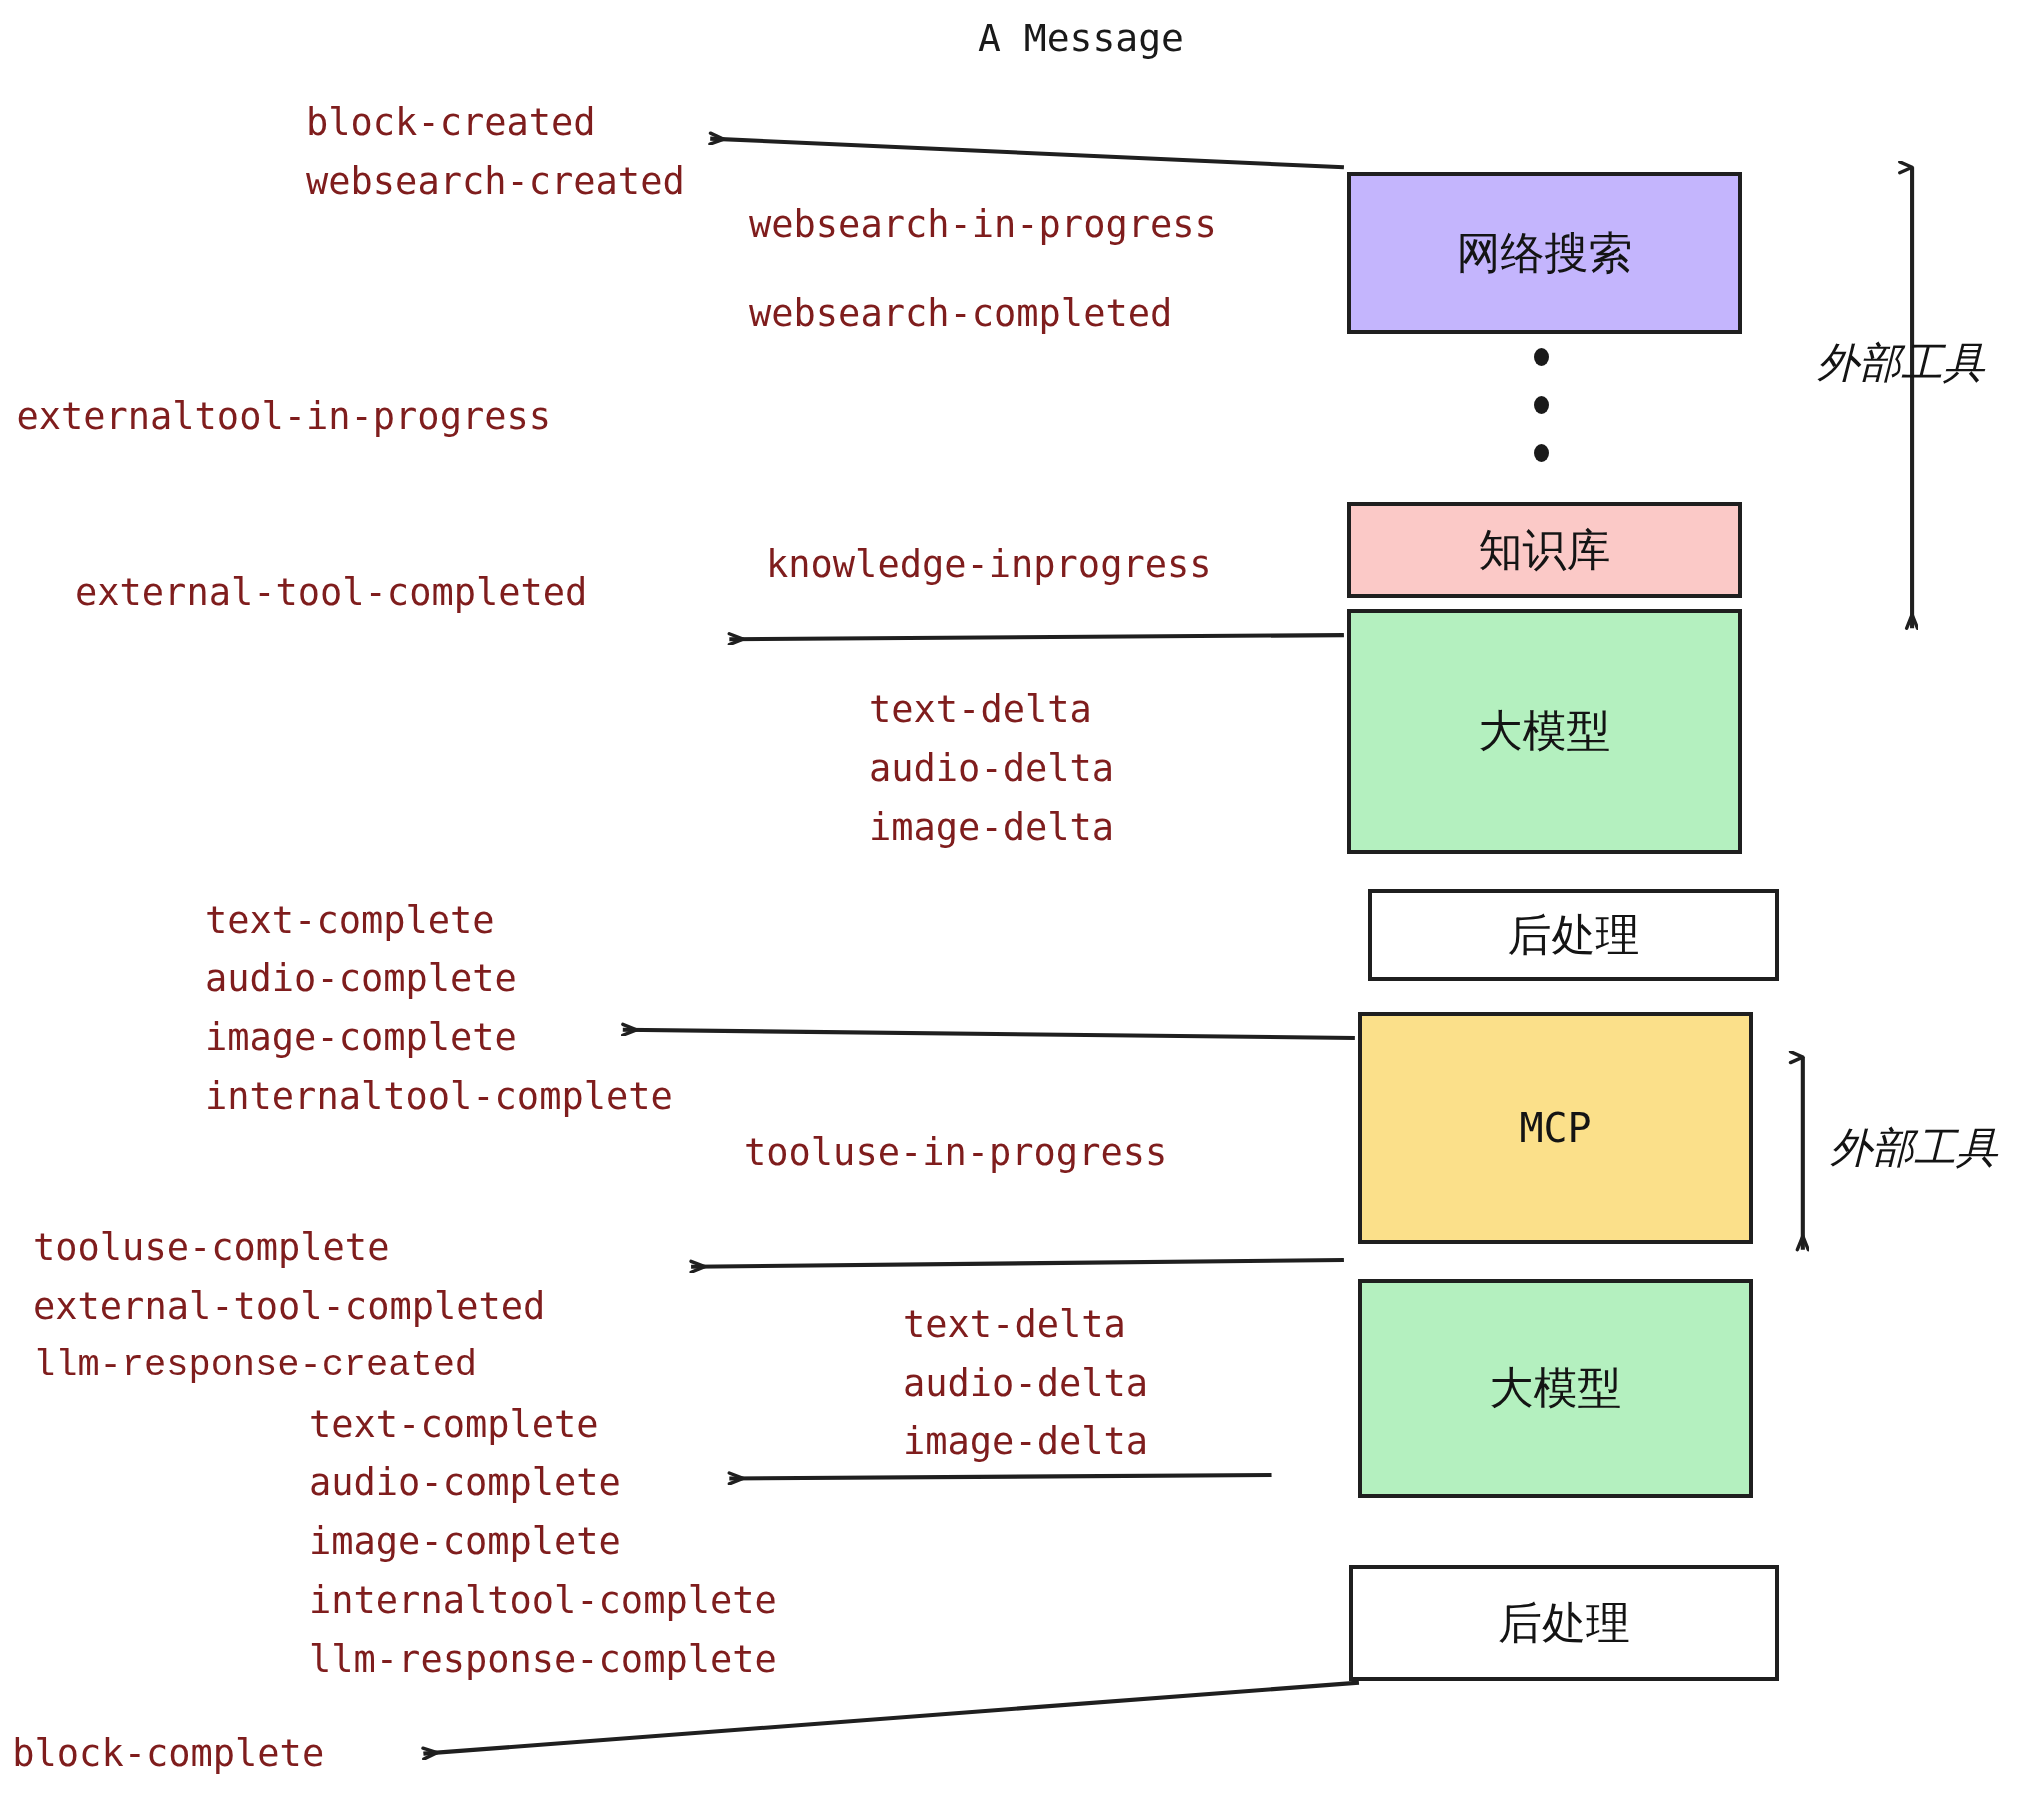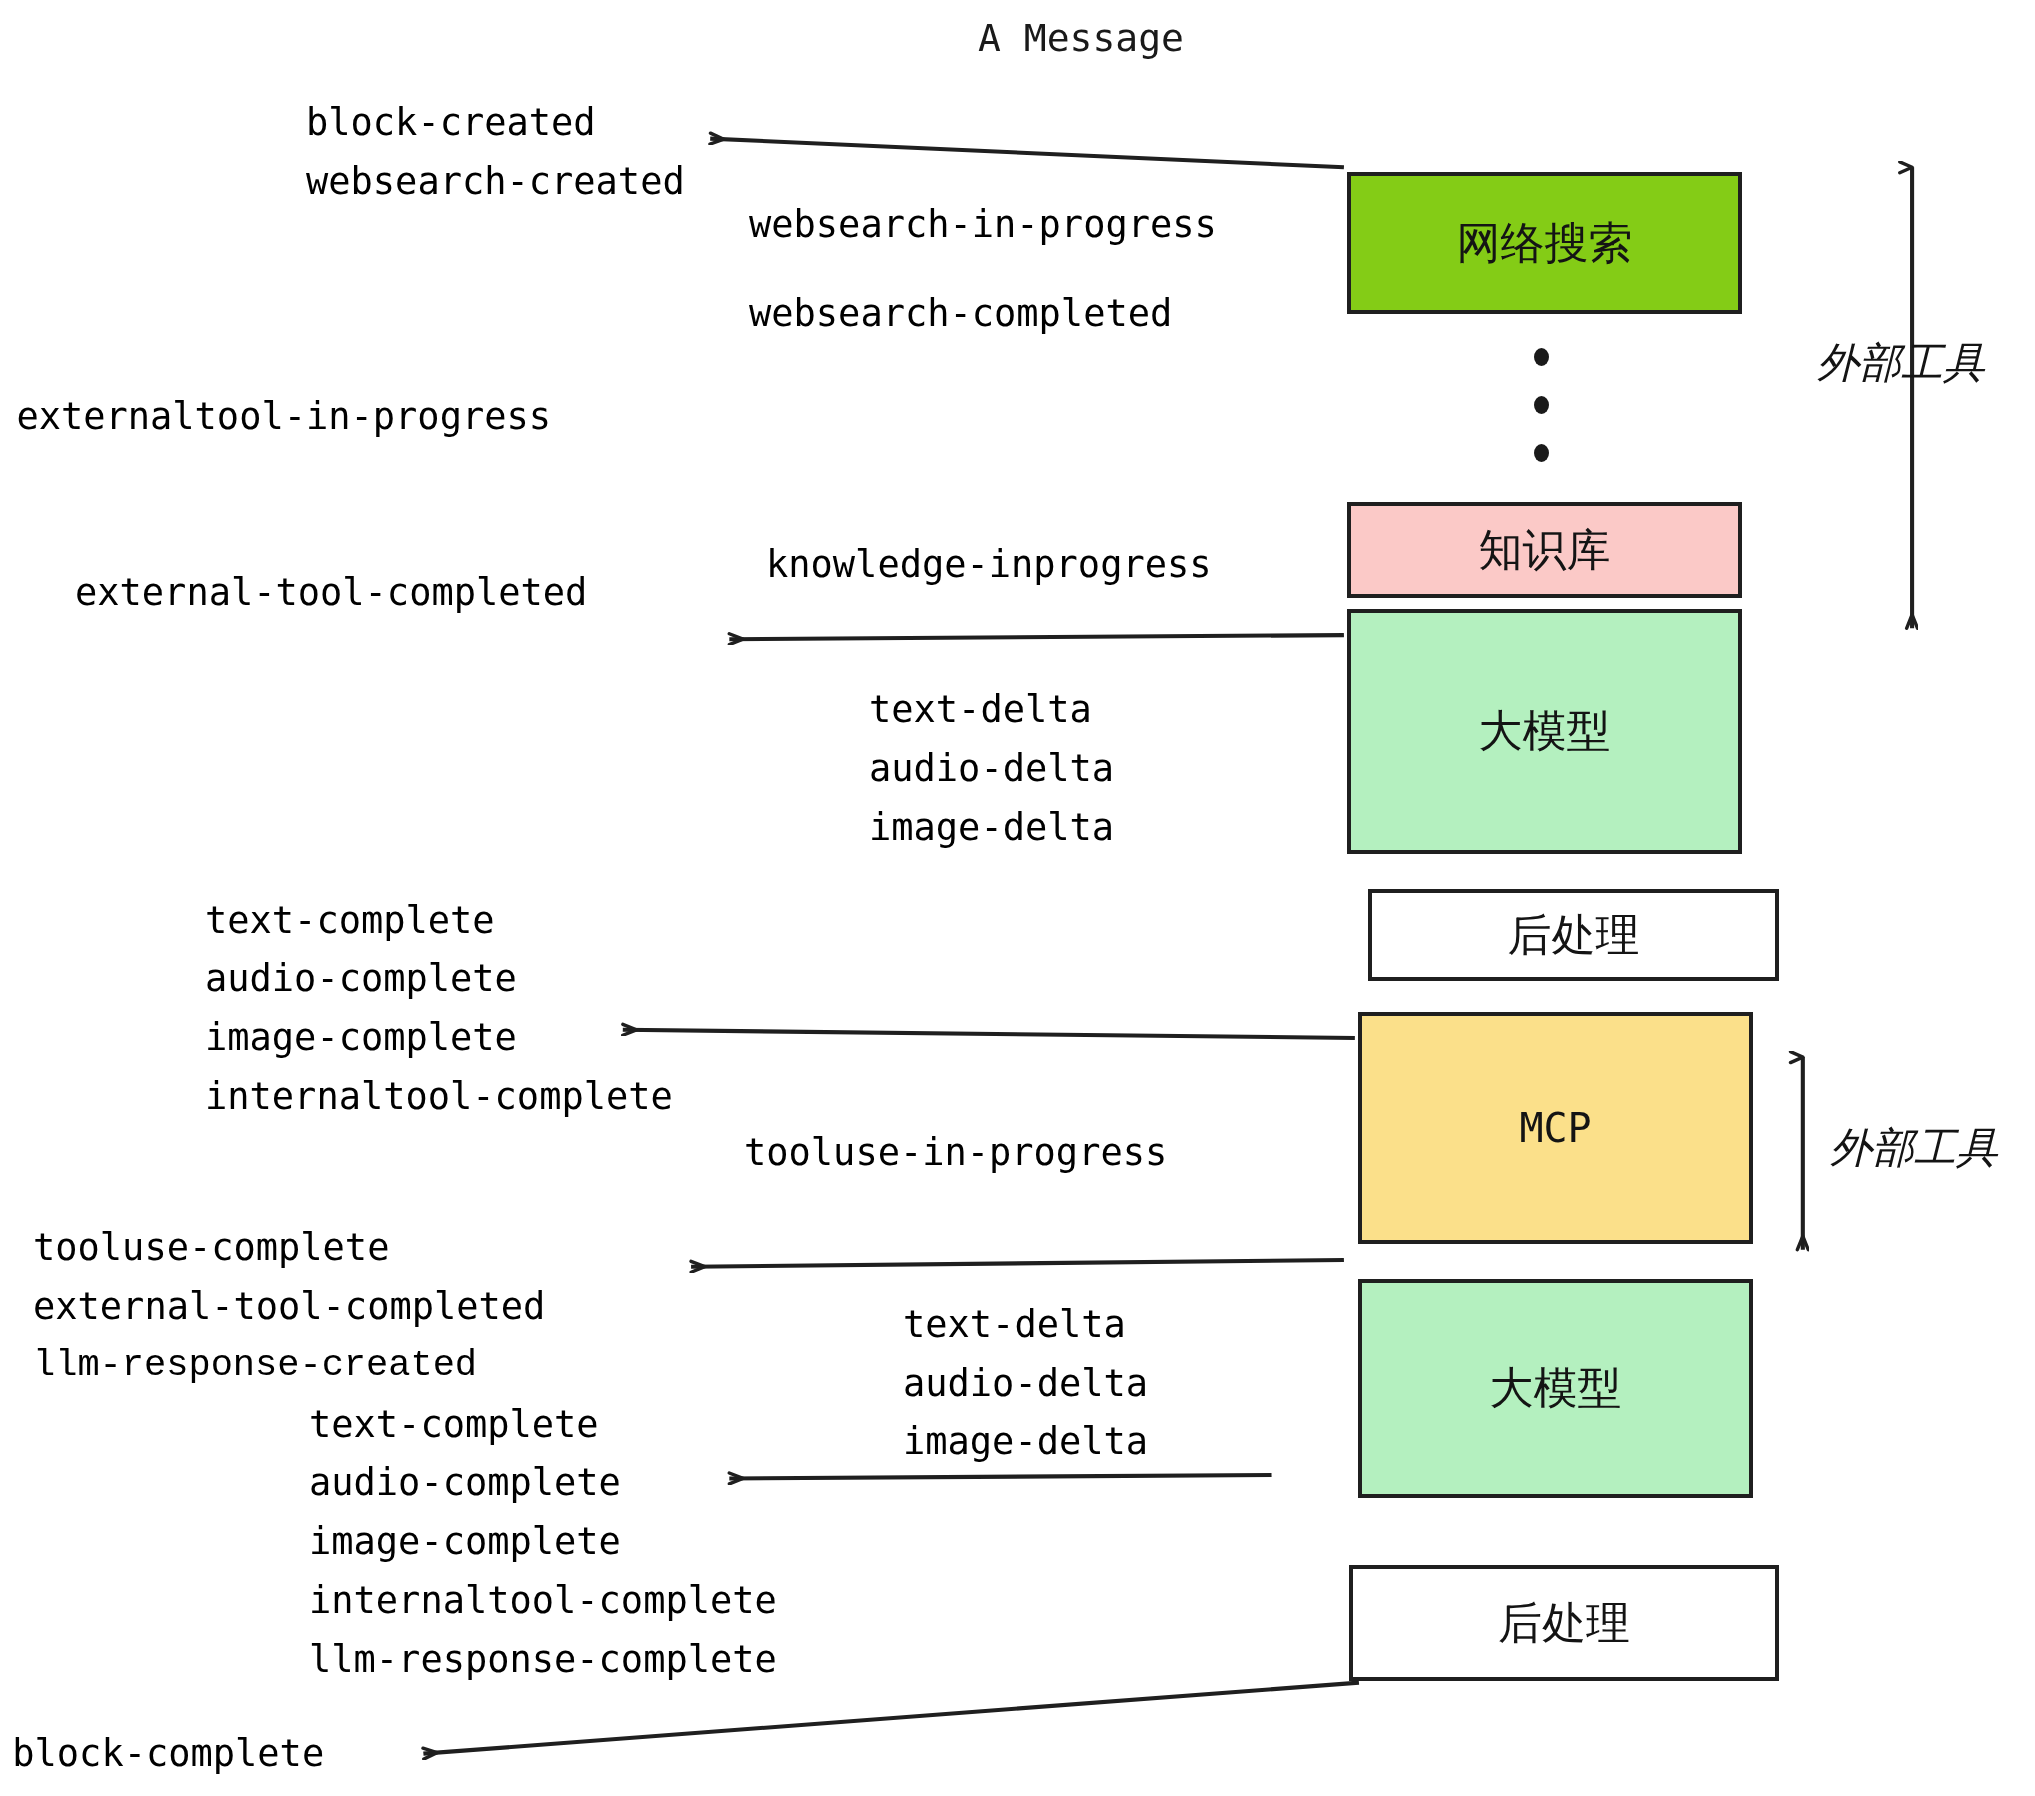--- a/index.html
+++ b/index.html
@@ -6,21 +6,21 @@
   #stage{
     position:relative;
     width:2035px;
     height:1796px;
     background:#ffffff;
     overflow:hidden;
     font-family:"DejaVu Sans Mono","Liberation Mono",monospace;
   }
   .evt{
     position:absolute;
-    color:#000000;
+    color:#7f1d1d;
     font-family:"DejaVu Sans Mono","Liberation Mono",monospace;
     font-size:37px;
     line-height:1;
     white-space:nowrap;
     letter-spacing:0px;
   }
   .title{
     position:absolute;
     color:#1a1a1a;
     font-family:"DejaVu Sans Mono","Liberation Mono",monospace;
@@ -120,21 +120,21 @@
 
     <g>
       <line x1="2640" y1="1548" x2="2640" y2="1830" stroke="#1f1f1f" stroke-width="6" marker-start="url(#ah-up)" marker-end="url(#ah)"></line>
     </g>
   </svg>
 
   <div class="dot" style="left:1534px; top:348px;"></div>
   <div class="dot" style="left:1534px; top:396px;"></div>
   <div class="dot" style="left:1534px; top:444px;"></div>
 
-  <div class="node" style="left:1347px; top:172px; width:395px; height:142px; background:#84cc16;">
+  <div class="node" style="left:1347px; top:172px; width:395px; height:162px; background:#c4b5fd;">
     <span class="lbl cjk">网络搜索</span>
   </div>
 
   <div class="node" style="left:1347px; top:502px; width:395px; height:96px; background:#fbc9c7;">
     <span class="lbl cjk">知识库</span>
   </div>
 
   <div class="node" style="left:1347px; top:609px; width:395px; height:245px; background:#b4f0bf;">
     <span class="lbl cjk">大模型</span>
   </div>

